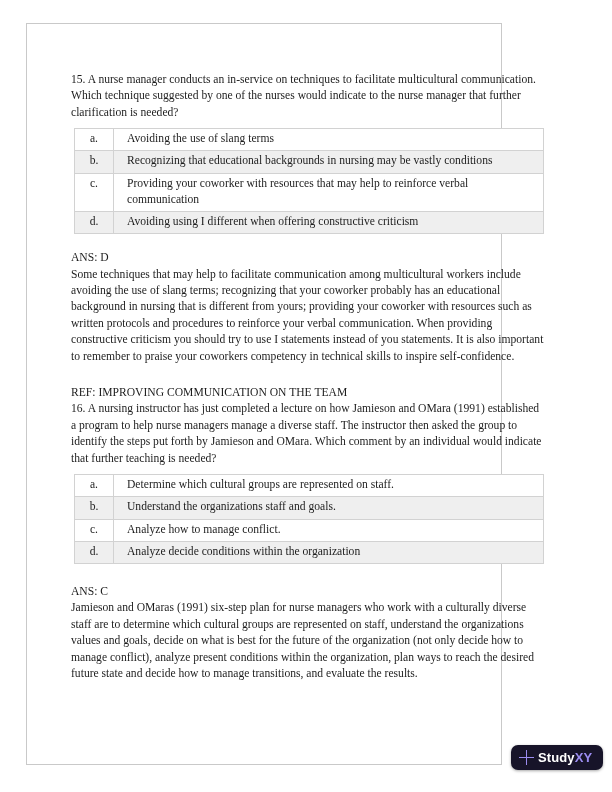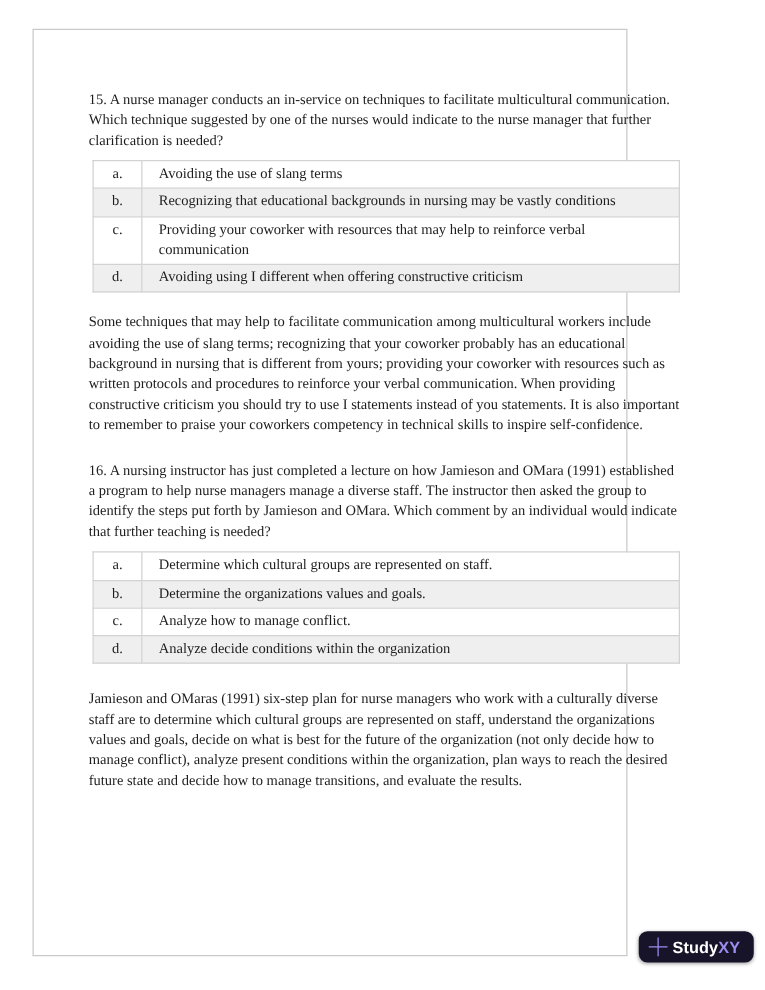--- a/index.html
+++ b/index.html
@@ -134,48 +134,51 @@
         <td class="txt">Providing your coworker with resources that may help to reinforce verbal communication</td>
       </tr>
       <tr class="shaded">
         <td class="lbl">d.</td>
         <td class="txt">Avoiding using I different when offering constructive criticism</td>
       </tr>
     </tbody>
       </table>
 
     <div class="gap-md"></div>
+    <p class="para">ANS: D</p>
     <p class="para">Some techniques that may help to facilitate communication among multicultural workers include avoiding the use of slang terms; recognizing that your coworker probably has an educational background in nursing that is different from yours; providing your coworker with resources such as written protocols and procedures to reinforce your verbal communication. When providing constructive criticism you should try to use I statements instead of you statements. It is also important to remember to praise your coworkers competency in technical skills to inspire self-confidence.</p>
 
     <div class="gap-lg"></div>
+    <p class="para">REF: IMPROVING COMMUNICATION ON THE TEAM</p>
 
     <p class="para">16. A nursing instructor has just completed a lecture on how Jamieson and OMara (1991) established a program to help nurse managers manage a diverse staff. The instructor then asked the group to identify the steps put forth by Jamieson and OMara. Which comment by an individual would indicate that further teaching is needed?</p>
 
     <table class="opts">
       <tbody>
           <tr class="plain">
         <td class="lbl">a.</td>
         <td class="txt">Determine which cultural groups are represented on staff.</td>
       </tr>
       <tr class="shaded">
         <td class="lbl">b.</td>
-        <td class="txt">Determine the organizations values and goals.</td>
+        <td class="txt">Understand the organizations staff and goals.</td>
       </tr>
       <tr class="plain">
         <td class="lbl">c.</td>
         <td class="txt">Analyze how to manage conflict.</td>
       </tr>
       <tr class="shaded">
         <td class="lbl">d.</td>
         <td class="txt">Analyze decide conditions within the organization</td>
       </tr>
     </tbody>
       </table>
 
     <div class="gap-lg"></div>
+    <p class="para">ANS: C</p>
     <p class="para">Jamieson and OMaras (1991) six-step plan for nurse managers who work with a culturally diverse staff are to determine which cultural groups are represented on staff, understand the organizations values and goals, decide on what is best for the future of the organization (not only decide how to manage conflict), analyze present conditions within the organization, plan ways to reach the desired future state and decide how to manage transitions, and evaluate the results.</p>
 
     <div class="gap-lg"></div>
 
   </div>
 </div>
 
 <div id="watermark">
   <span class="plus"></span>
   <span class="wm-text"><span class="wm-study">Study</span><span class="wm-xy">XY</span></span>

